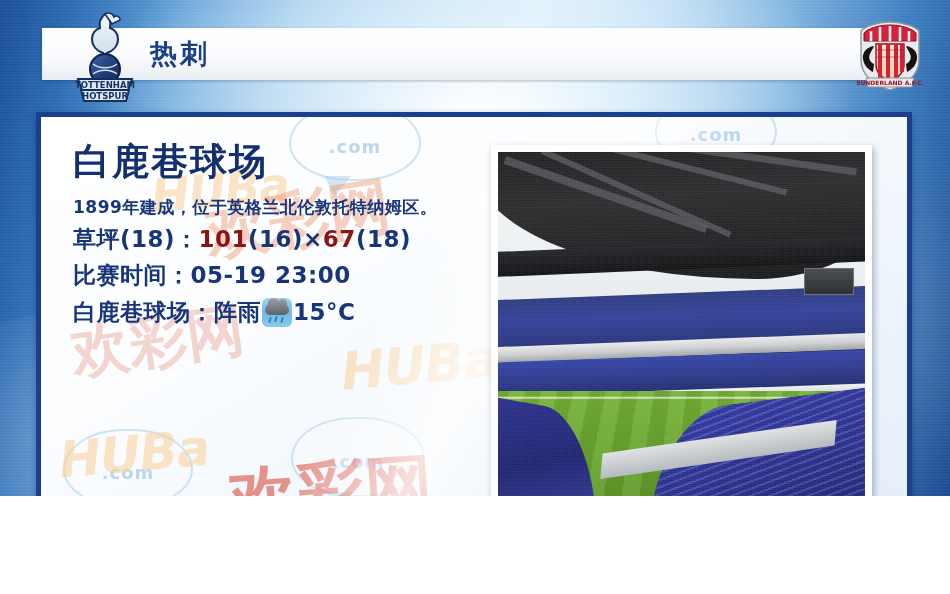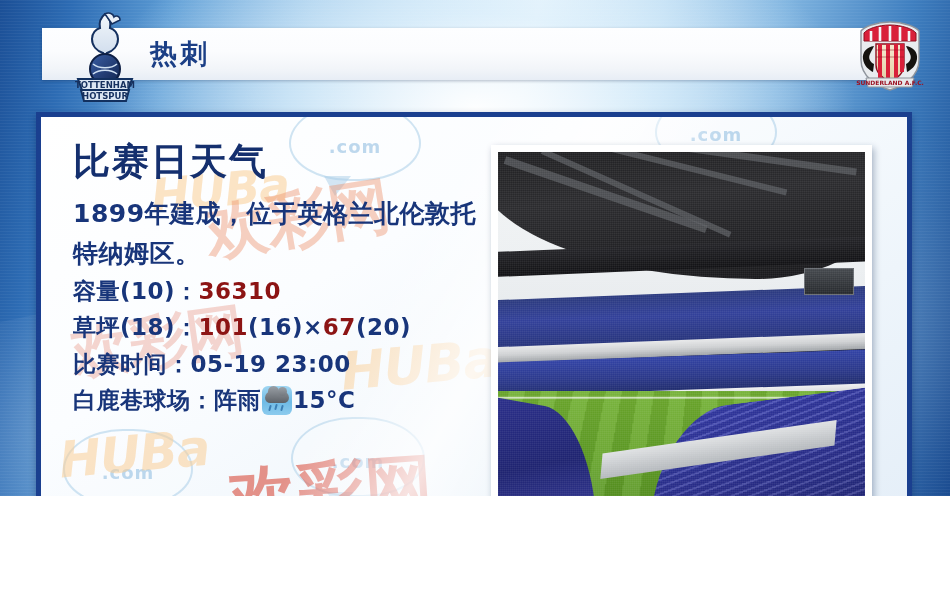--- a/index.html
+++ b/index.html
@@ -166,21 +166,21 @@
   }
   .info-line {
     font-size: 23px;
     font-weight: bold;
     color: #18357a;
     line-height: 1.58;
     letter-spacing: 0.5px;
     white-space: nowrap;
   }
   .info-desc {
-    font-size: 25px;
+    font-size: 17px;
     font-weight: bold;
     color: #18357a;
     line-height: 1.58;
     letter-spacing: 0.5px;
   }
   .val-red { color: #8c1414; }
   .val-blue { color: #18357a; margin-top: 20px; }
 
   
   .wx-icon {
@@ -459,30 +459,27 @@
     <div class="wm wm-huba" style="left:18px; top:308px; transform:rotate(-5deg); font-size:50px;">HUBa</div>
 
     <div class="wm wm-cn" style="left:164px; top:60px; font-size:62px; transform:rotate(-9deg);">欢彩网</div>
     <div class="wm wm-cn" style="left:188px; top:330px; font-size:68px; transform:rotate(-4deg); color:rgba(214,60,42,0.55);">欢彩网</div>
     <div class="wm wm-cn" style="left:30px; top:186px; font-size:58px; transform:rotate(-8deg); color:rgba(226,120,96,0.30);">欢彩网</div>
 
     <div class="card-inner-sheen"></div>
 
     <div class="info">
 
-      <div class="stadium-title">比赛日天气</div>
+      <div class="stadium-title">白鹿巷球场</div>
 
       <div class="info-desc">1899年建成，位于英格兰北伦敦托特纳姆区。</div>
 
+
       <div class="info-line">
-        <span>容量(10)：</span><span class="val-red">36310</span>
-      </div>
-
-      <div class="info-line">
-        <span>草坪(18)：</span><span class="val-red">101</span><span class="val-blue">(16)</span><span class="val-blue">×</span><span class="val-red">67</span><span class="val-blue">(20)</span>
+        <span>草坪(18)：</span><span class="val-red">101</span><span class="val-blue">(16)</span><span class="val-blue">×</span><span class="val-red">67</span><span class="val-blue">(18)</span>
       </div>
 
       <div class="info-line">
         <span>比赛时间：</span><span>05-19 23:00</span>
       </div>
 
       <div class="info-line">
         <span>白鹿巷球场：</span><span>阵雨</span><span class="wx-icon">
           <span class="wx-cloud"></span>
           <span class="wx-rain">

